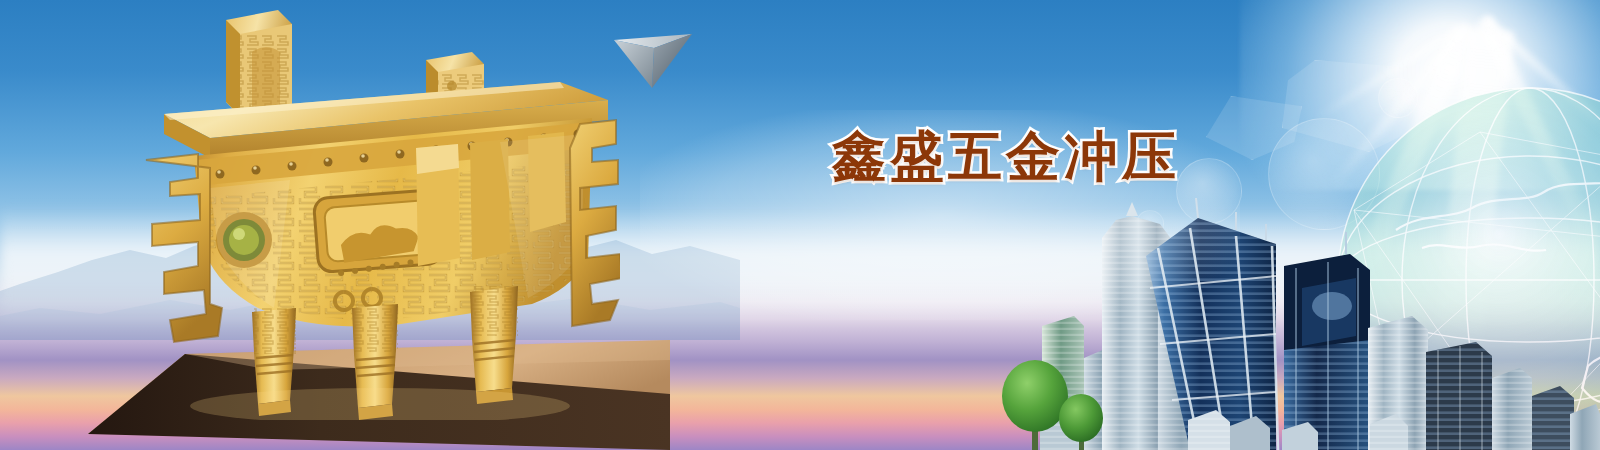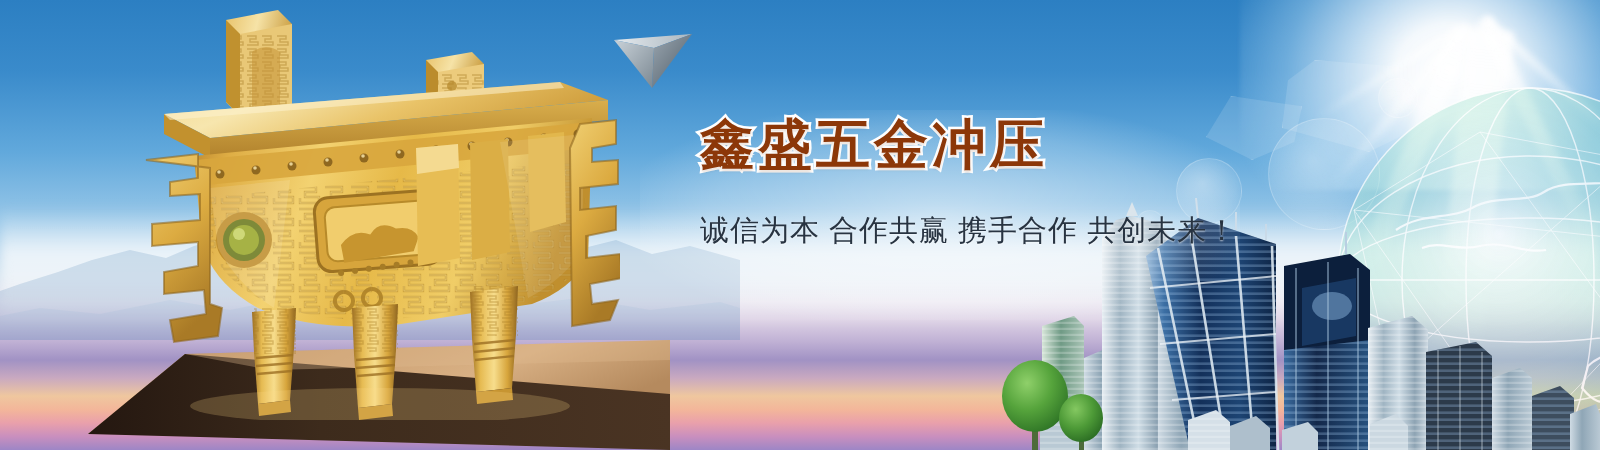--- a/index.html
+++ b/index.html
@@ -99,23 +99,23 @@
   
   .platform{ position:absolute; left:-30px; bottom:0; width:700px; height:120px; }
   .ding{ position:absolute; left:140px; top:8px; width:480px; height:412px; }
 
   
   .pyramid{ position:absolute; left:612px; top:30px; width:82px; height:60px; }
 
   
   .text-block{
     position:absolute;
-    left:700px; top:116px;
+    left:700px; top:128px;
     width:480px;
-    text-align:left;
+    text-align:right;
     z-index:40;
   }
   .title{
     font-size:54px;
     font-weight:bold;
     letter-spacing:4px;
     color:#8c3708;
     line-height:1.05;
     white-space:nowrap;
     -webkit-text-stroke:5px #ffffff;
@@ -603,16 +603,15 @@
     </defs>
     <path d="M2,10 L80,4 L42,18 Z" fill="url(#pyT)"></path>
     <path d="M2,10 L42,18 L40,58 Z" fill="url(#pyL)"></path>
     <path d="M80,4 L42,18 L40,58 Z" fill="url(#pyR)"></path>
   </svg>
 
   <div class="text-glow"></div>
 
   <div class="text-block">
     <div class="title">鑫盛五金冲压</div>
-    <div class="subtitle">诚信为本 合作共赢 携手合作 共创未来！</div>
   </div>
 
 </div>
 
 </body></html>

